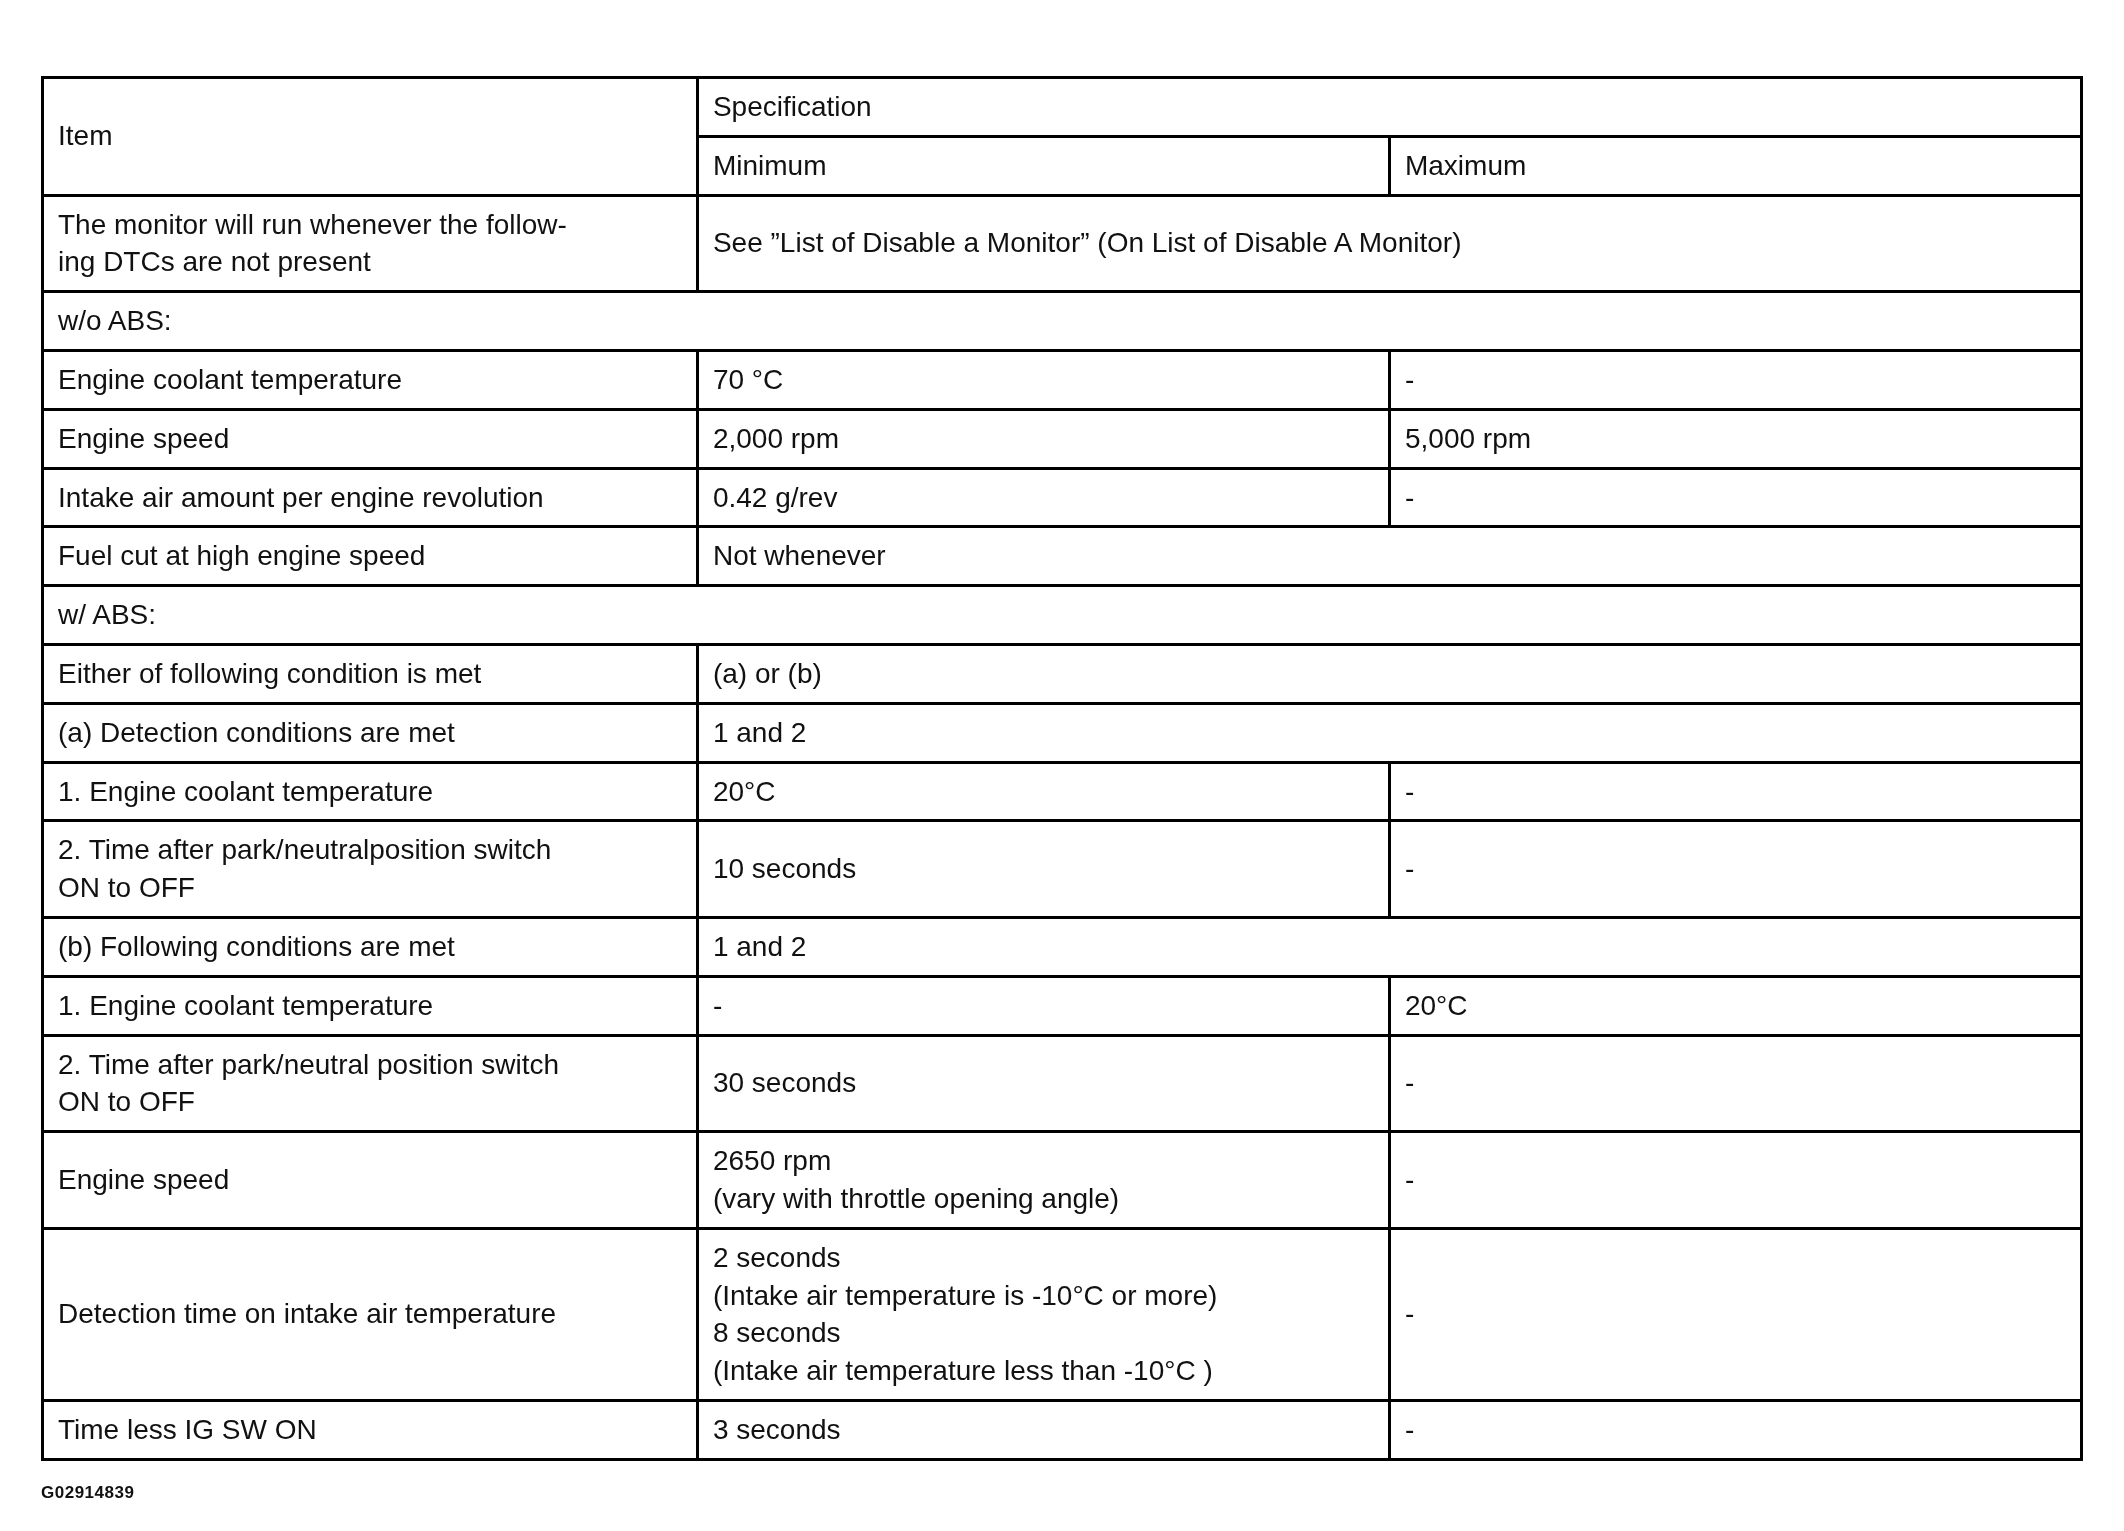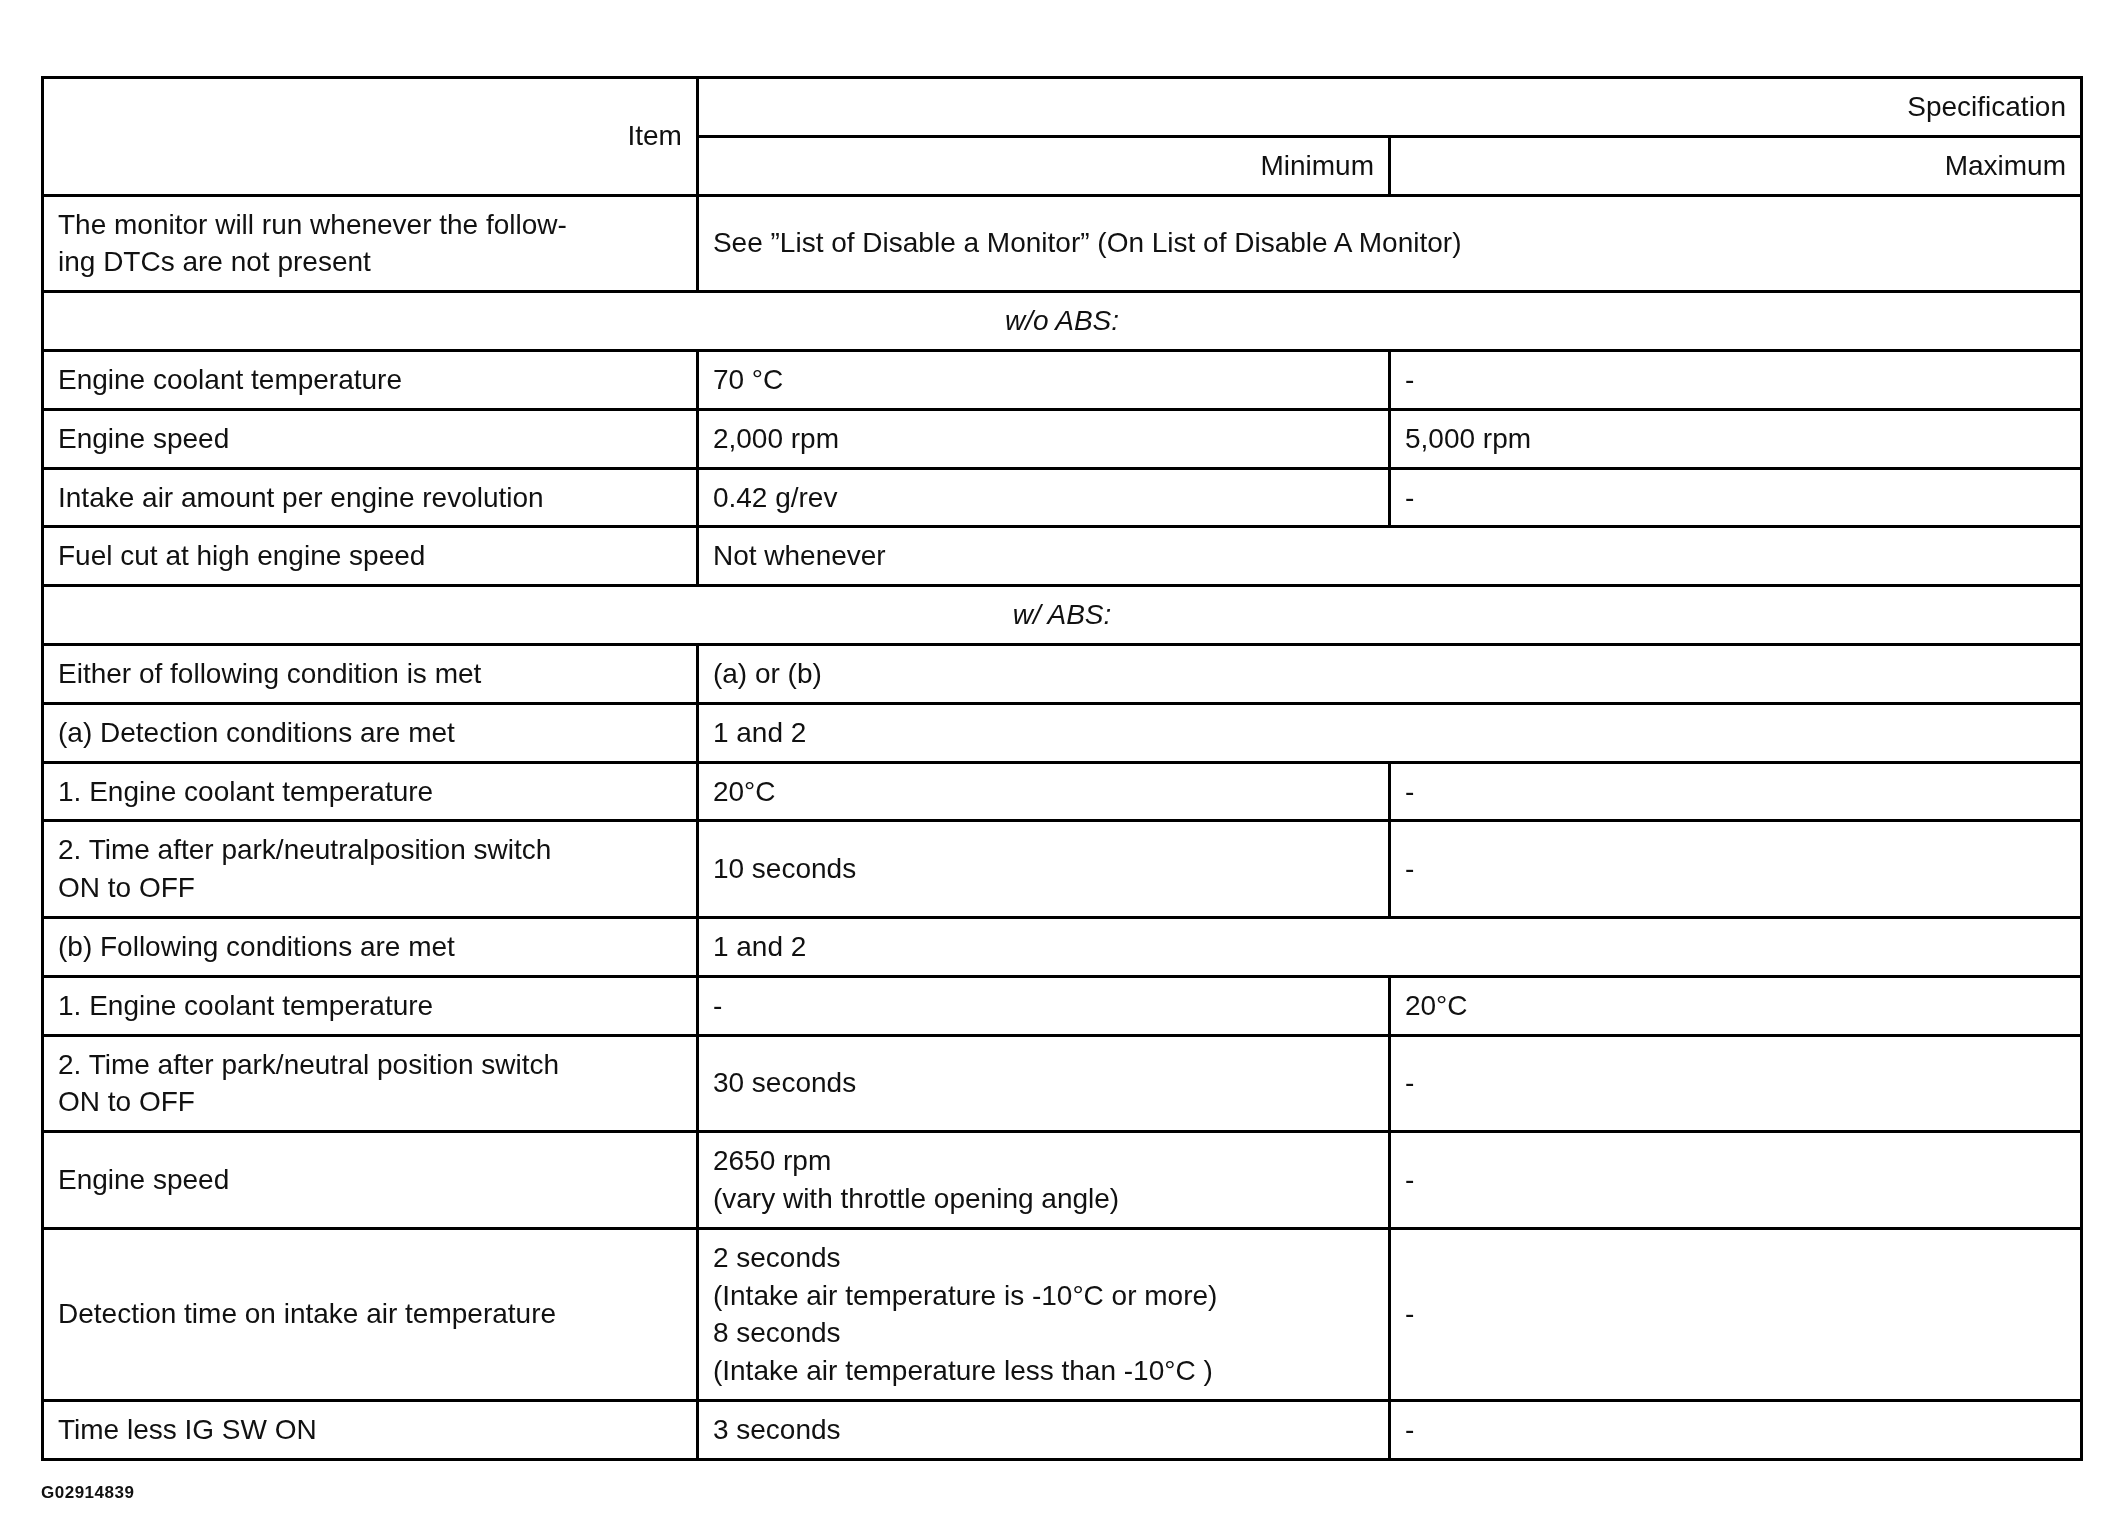--- a/index.html
+++ b/index.html
@@ -27,27 +27,26 @@
   table.spec-table td {
     border: 3px solid #000000;
     padding: 9px 14px;
     vertical-align: middle;
     white-space: pre-line;
     font-weight: normal;
   }
   .col-item  { width: 30.6%; }
   .col-min   { width: 35.5%; }
   .col-max   { width: 33.9%; }
-  th { text-align: right; }
+  th { text-align: left; }
   td.item-cell { text-align: left; }
   td.val-cell  { text-align: left; }
   td.section-cell {
-    text-align: center;
+    text-align: left;
     font-weight: bold;
-    font-style: italic;
   }
   td.tall { padding-top: 12px; padding-bottom: 12px; }
   .figure-id {
     margin-top: 22px;
     font-size: 17px;
     font-weight: bold;
     letter-spacing: 0.5px;
   }
 </style>
 </head>

